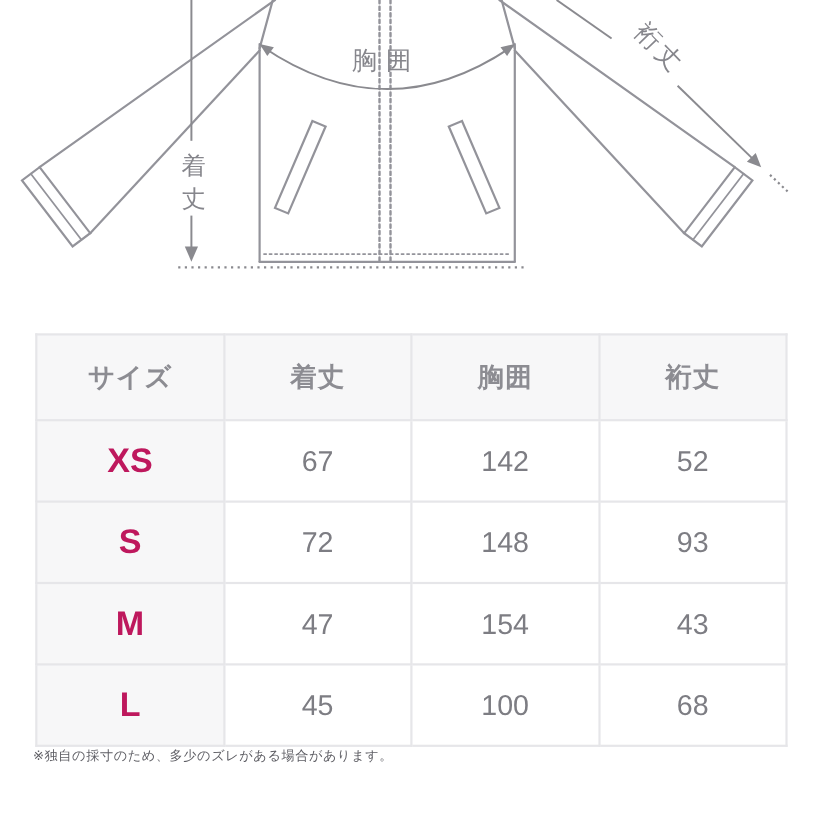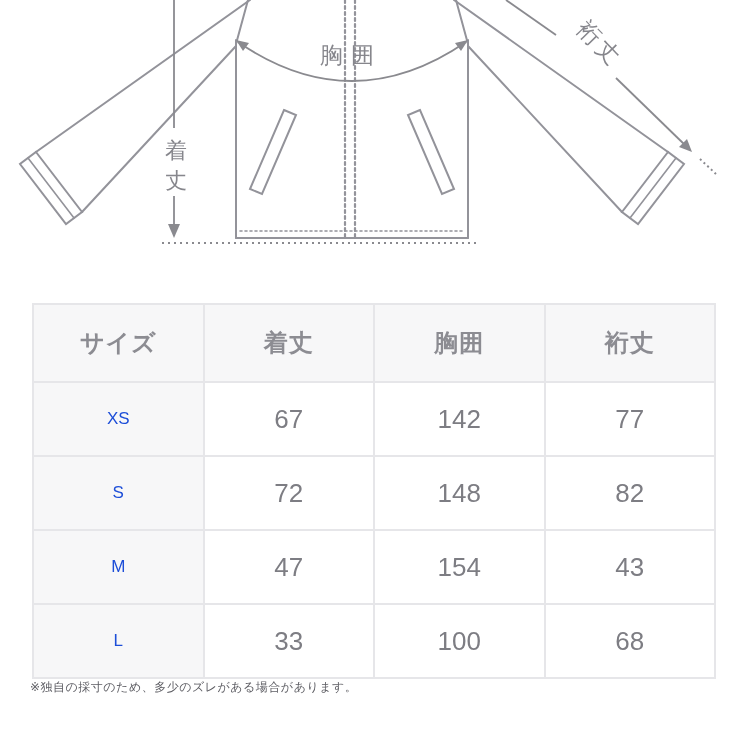--- a/index.html
+++ b/index.html
@@ -18,21 +18,21 @@
   }
   table.size-table th,table.size-table td{
     border:2px solid #e6e6e9;text-align:center;vertical-align:middle;
     background:#ffffff;padding:4px;
   }
   table.size-table thead th{
     height:68px;background:#f7f7f8;font-size:24px;font-weight:600;color:#8c8c92;
     letter-spacing:1px;
   }
   table.size-table tbody th{
-    height:64px;background:#f7f7f8;font-size:17px;font-weight:400;color:#1d4ed8;
+    height:64px;background:#f7f7f8;font-size:31px;font-weight:700;color:#be185d;
   }
   table.size-table tbody td{
     font-size:26px;font-weight:400;color:#7d7d83;
   }
   .footnote{
     position:absolute;left:30px;top:679px;width:700px;
     font-size:12px;letter-spacing:0.5px;color:#5e5e64;
   }
 </style>
 </head>
@@ -103,36 +103,36 @@
       <th>着丈</th>
       <th>胸囲</th>
       <th>裄丈</th>
     </tr>
   </thead>
   <tbody>
     <tr>
       <th>XS</th>
       <td>67</td>
       <td>142</td>
-      <td>77</td>
+      <td>52</td>
     </tr>
     <tr>
       <th>S</th>
       <td>72</td>
       <td>148</td>
-      <td>82</td>
+      <td>93</td>
     </tr>
     <tr>
       <th>M</th>
       <td>47</td>
       <td>154</td>
       <td>43</td>
     </tr>
     <tr>
       <th>L</th>
-      <td>33</td>
+      <td>45</td>
       <td>100</td>
       <td>68</td>
     </tr>
   </tbody>
 </table>
 
 <div class="footnote">※独自の採寸のため、多少のズレがある場合があります。</div>
 
 </body></html>

